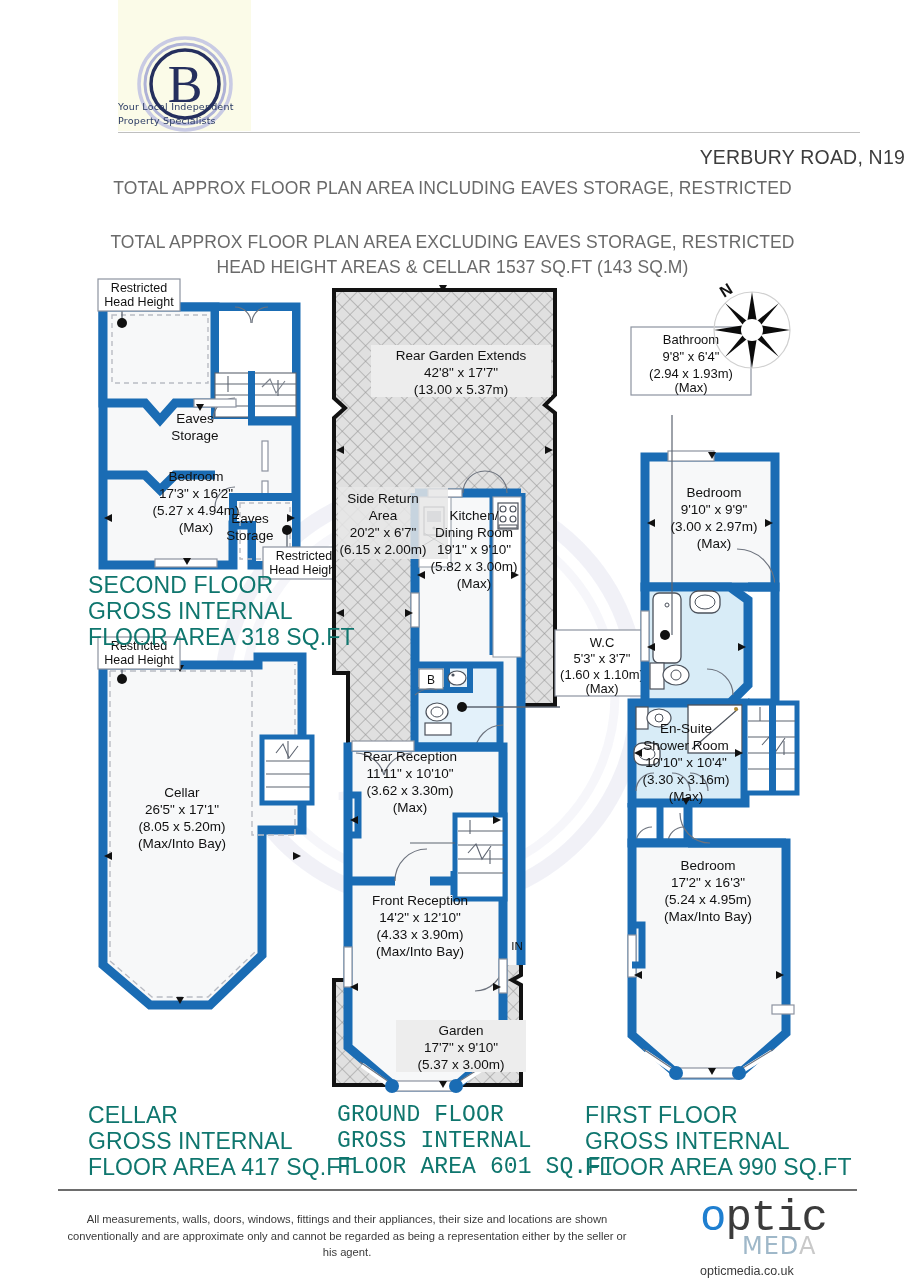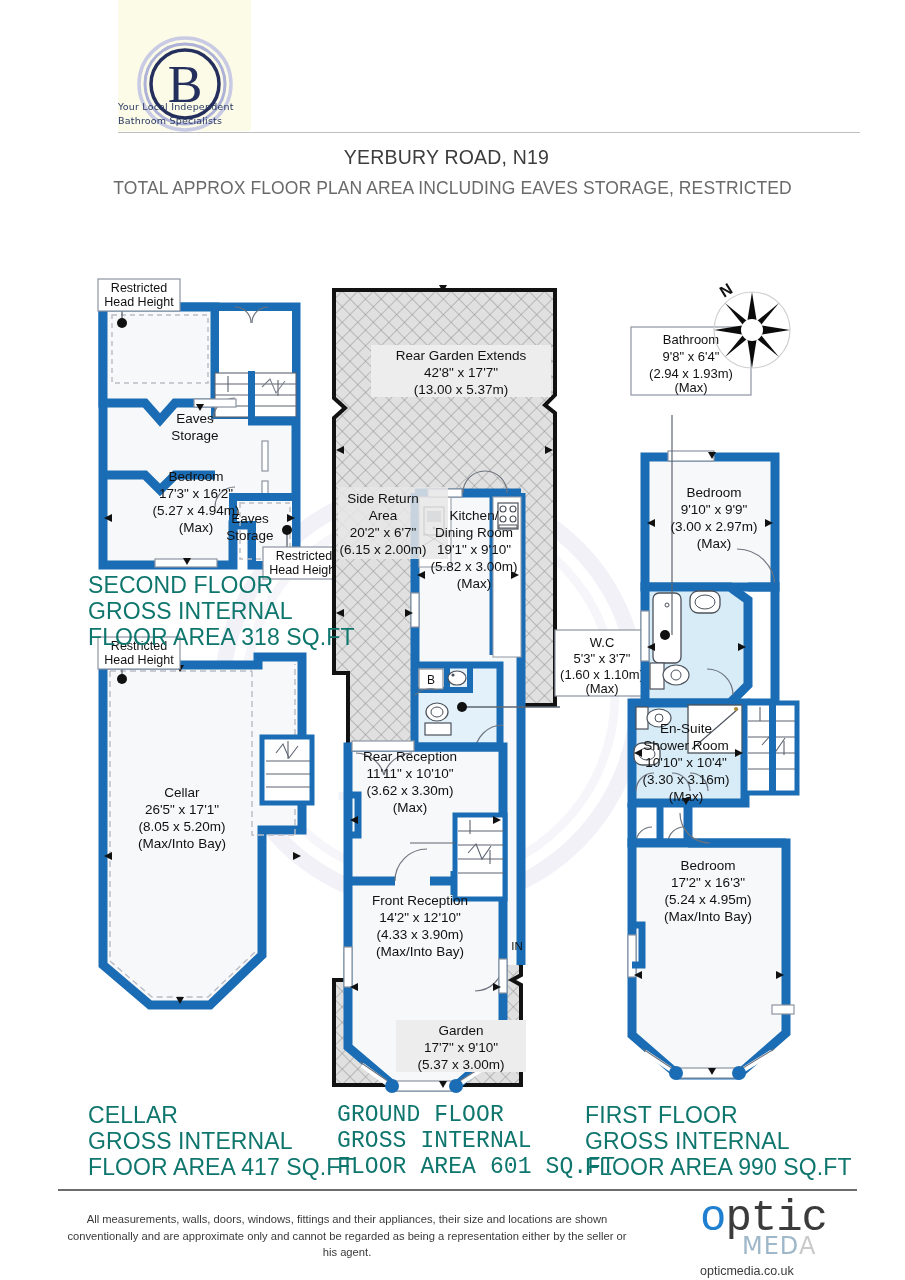--- a/index.html
+++ b/index.html
@@ -17,21 +17,21 @@
   }
   .logo-rings{position:absolute;left:50%;top:36px;transform:translateX(-50%);width:96px;height:96px;}
   .logo-cap{
     position:absolute;left:0;right:0;top:100px;text-align:left;
     font-family:"DejaVu Sans",sans-serif;font-size:9.5px;color:#2a3a63;
     line-height:14px;letter-spacing:.2px;
   }
   .hdr-rule{position:absolute;left:118px;right:45px;top:132px;height:1px;background:#bfbfbf;}
 
   .addr{
-    position:absolute;left:0;right:12px;top:146px;text-align:center;
+    position:absolute;left:0;right:0;top:146px;text-align:right;
     font-size:19.5px;color:#3d3d3d;letter-spacing:.2px;
   }
   .approx{
     position:absolute;left:0;right:0;text-align:center;
     font-size:17.5px;color:#6a6a6a;line-height:25px;letter-spacing:.1px;
   }
   .approx.a1{top:176px;}
   .approx.a2{top:230px;}
 
   
@@ -68,28 +68,32 @@
 
   <div class="logo-box">
     <svg class="logo-rings" viewBox="0 0 96 96">
       <circle cx="48" cy="48" r="46" fill="none" stroke="#c9cbe4" stroke-width="3.5"></circle>
       <circle cx="48" cy="48" r="40" fill="none" stroke="#aeb2d6" stroke-width="3"></circle>
       <circle cx="48" cy="48" r="34" fill="none" stroke="#252f5e" stroke-width="3.5"></circle>
       <text x="48" y="66" text-anchor="middle" font-family="'Liberation Serif',serif" font-size="52" fill="#252f5e">B</text>
     </svg>
     <div class="logo-cap">
       <div>Your Local Independent</div>
-      <div>Bathroom Specialists</div>
+      <div>Property Specialists</div>
     </div>
   </div>
   <div class="hdr-rule"></div>
 
   <div class="addr">YERBURY ROAD, N19</div>
   <div class="approx a1">
     <div>TOTAL APPROX FLOOR PLAN AREA INCLUDING EAVES STORAGE, RESTRICTED</div>
+  </div>
+  <div class="approx a2">
+    <div>TOTAL APPROX FLOOR PLAN AREA EXCLUDING EAVES STORAGE, RESTRICTED</div>
+    <div>HEAD HEIGHT AREAS &amp; CELLAR 1537 SQ.FT (143 SQ.M)</div>
   </div>
 
   <div class="plans">
   <svg width="905" height="825" viewBox="0 0 905 825">
     <defs>
       <pattern id="hatch" width="11" height="11" patternUnits="userSpaceOnUse" patternTransform="rotate(45)">
         <rect width="11" height="11" fill="#e0e0e0"></rect>
         <path d="M0 0 H11 M0 0 V11" stroke="#8e8e8e" stroke-width="1"></path>
       </pattern>
       <clipPath id="clipAll">

